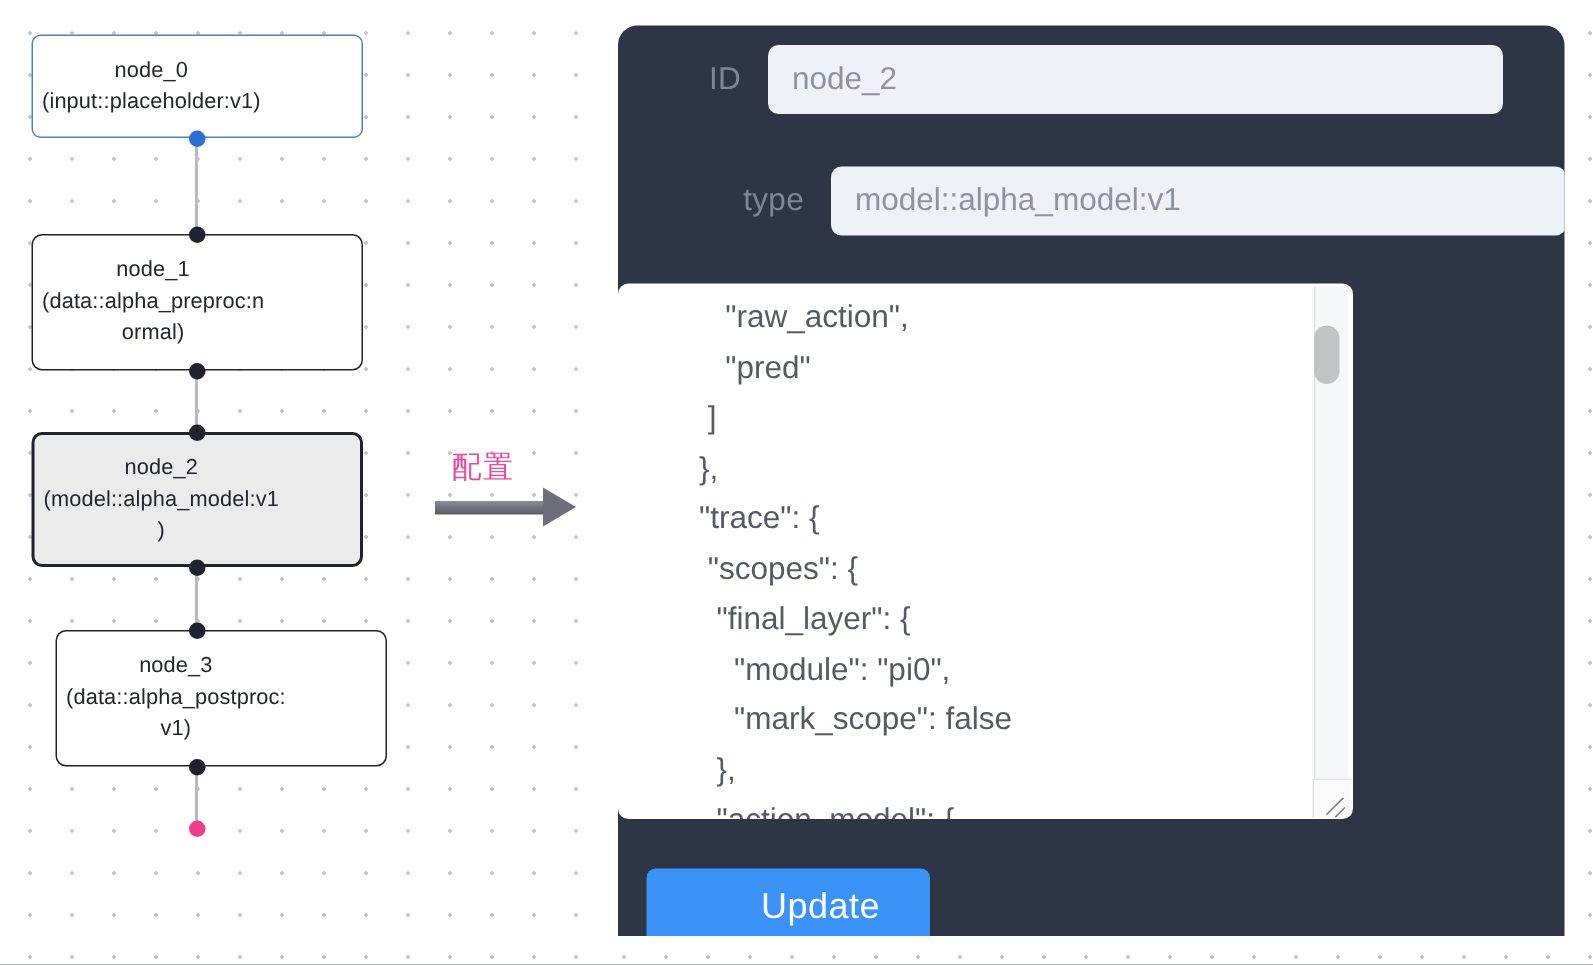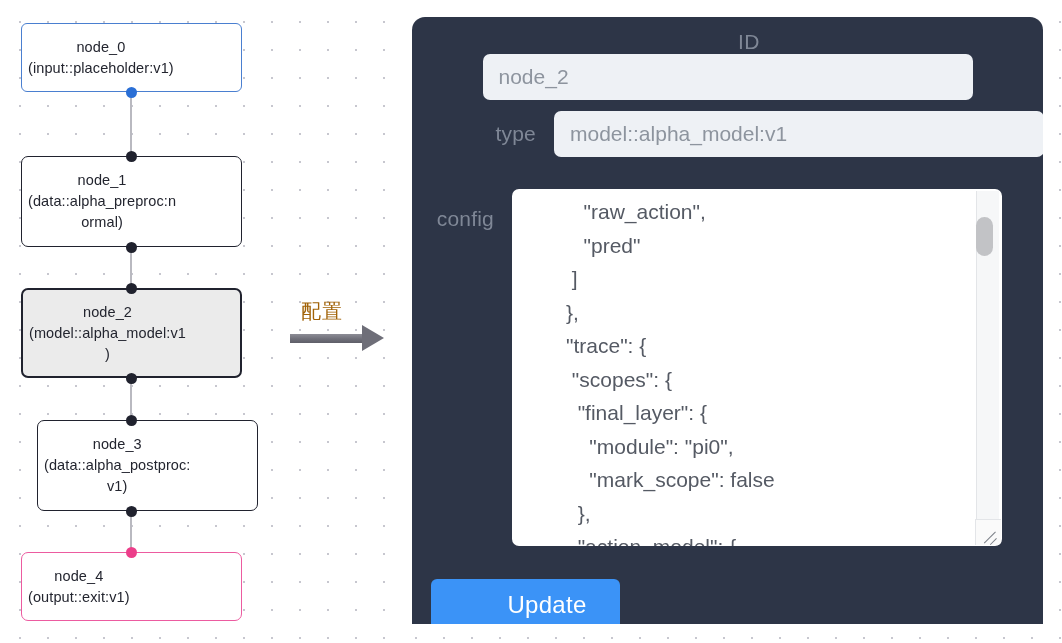--- a/index.html
+++ b/index.html
@@ -54,21 +54,21 @@
     letter-spacing:.1px;
   }
   .node .lbl{display:block;padding:0 6px;white-space:pre-line;}
   .node.first{border:1.6px solid #4a7fd0;border-radius:6px;}
   .node.selected{background:#ebebeb;border:2.2px solid #20222e;}
   .node.last{border:1.8px solid #ec5ba0;border-radius:7px;}
 
   
   .arrow-wrap{position:absolute;left:288px;top:298px;width:110px;height:62px;}
   .arrow-label{
-    position:absolute;left:13px;top:0;font-size:20px;color:#a16207;
+    position:absolute;left:13px;top:0;font-size:20px;color:#ec4899;
     font-family:"DejaVu Sans", sans-serif;letter-spacing:1px;
   }
   .arrow-shaft{
     position:absolute;left:2px;top:36px;width:74px;height:9px;
     background:linear-gradient(180deg,#8d8d96 0%,#6f6f79 55%,#5e5e68 100%);
   }
   .arrow-head{
     position:absolute;left:74px;top:27px;width:0;height:0;
     border-top:13px solid transparent;border-bottom:13px solid transparent;
     border-left:22px solid #6e6e78;
@@ -91,21 +91,21 @@
   .text-input{
     background:#eef1f5;
     border:none;border-radius:7px;
     color:#8d949e;
     font-size:21px;
     font-family:"Liberation Sans", sans-serif;
     padding:0 16px;
     box-sizing:border-box;
     outline:none;
   }
-  #row-id{left:0;top:13px;width:631px;flex-direction:column;}
+  #row-id{left:0;top:13px;width:631px;}
   #row-id .text-input{width:490px;height:46px;}
   #row-type{left:0;top:94px;width:700px;margin-left:42px;}
   #row-type .text-input{width:490px;height:46px;}
 
   #row-config{left:0;top:172px;width:631px;align-items:flex-start;}
   #row-config .field-label{padding-top:18px;}
   .config-box{
     position:relative;width:490px;height:357px;
     background:#ffffff;border-radius:7px;border:none;
     box-sizing:border-box;overflow:hidden;
@@ -185,24 +185,20 @@
   <div class="port" style="top:378px;"></div>
 
   <div class="node" style="top:420px;height:91px;margin-left:16px;">
     <span class="lbl">node_3
 (data::alpha_postproc:
 v1)</span>
   </div>
   <div class="port" style="top:420px;"></div>
   <div class="port" style="top:511px;"></div>
 
-  <div class="node last" style="top:552px;height:69px;">
-    <span class="lbl">node_4
-(output::exit:v1)</span>
-  </div>
   <div class="port pink" style="top:552px;"></div>
 
   <div class="arrow-wrap">
     <div class="arrow-label">配置</div>
     <div class="arrow-shaft"></div>
     <div class="arrow-head"></div>
   </div>
 
   <div class="panel">
 
@@ -210,21 +206,20 @@
       <div class="field-label">ID</div>
       <input class="text-input" type="text" value="node_2" style="">
     </div>
 
     <div class="field-row" id="row-type">
       <div class="field-label">type</div>
       <input class="text-input" type="text" value="model::alpha_model:v1" style="">
     </div>
 
     <div class="field-row" id="row-config">
-      <div class="field-label">config</div>
       <div class="config-box">
         <div class="config-text">   "raw_action",
    "pred"
  ]
 },
 "trace": {
  "scopes": {
   "final_layer": {
     "module": "pi0",
     "mark_scope": false

